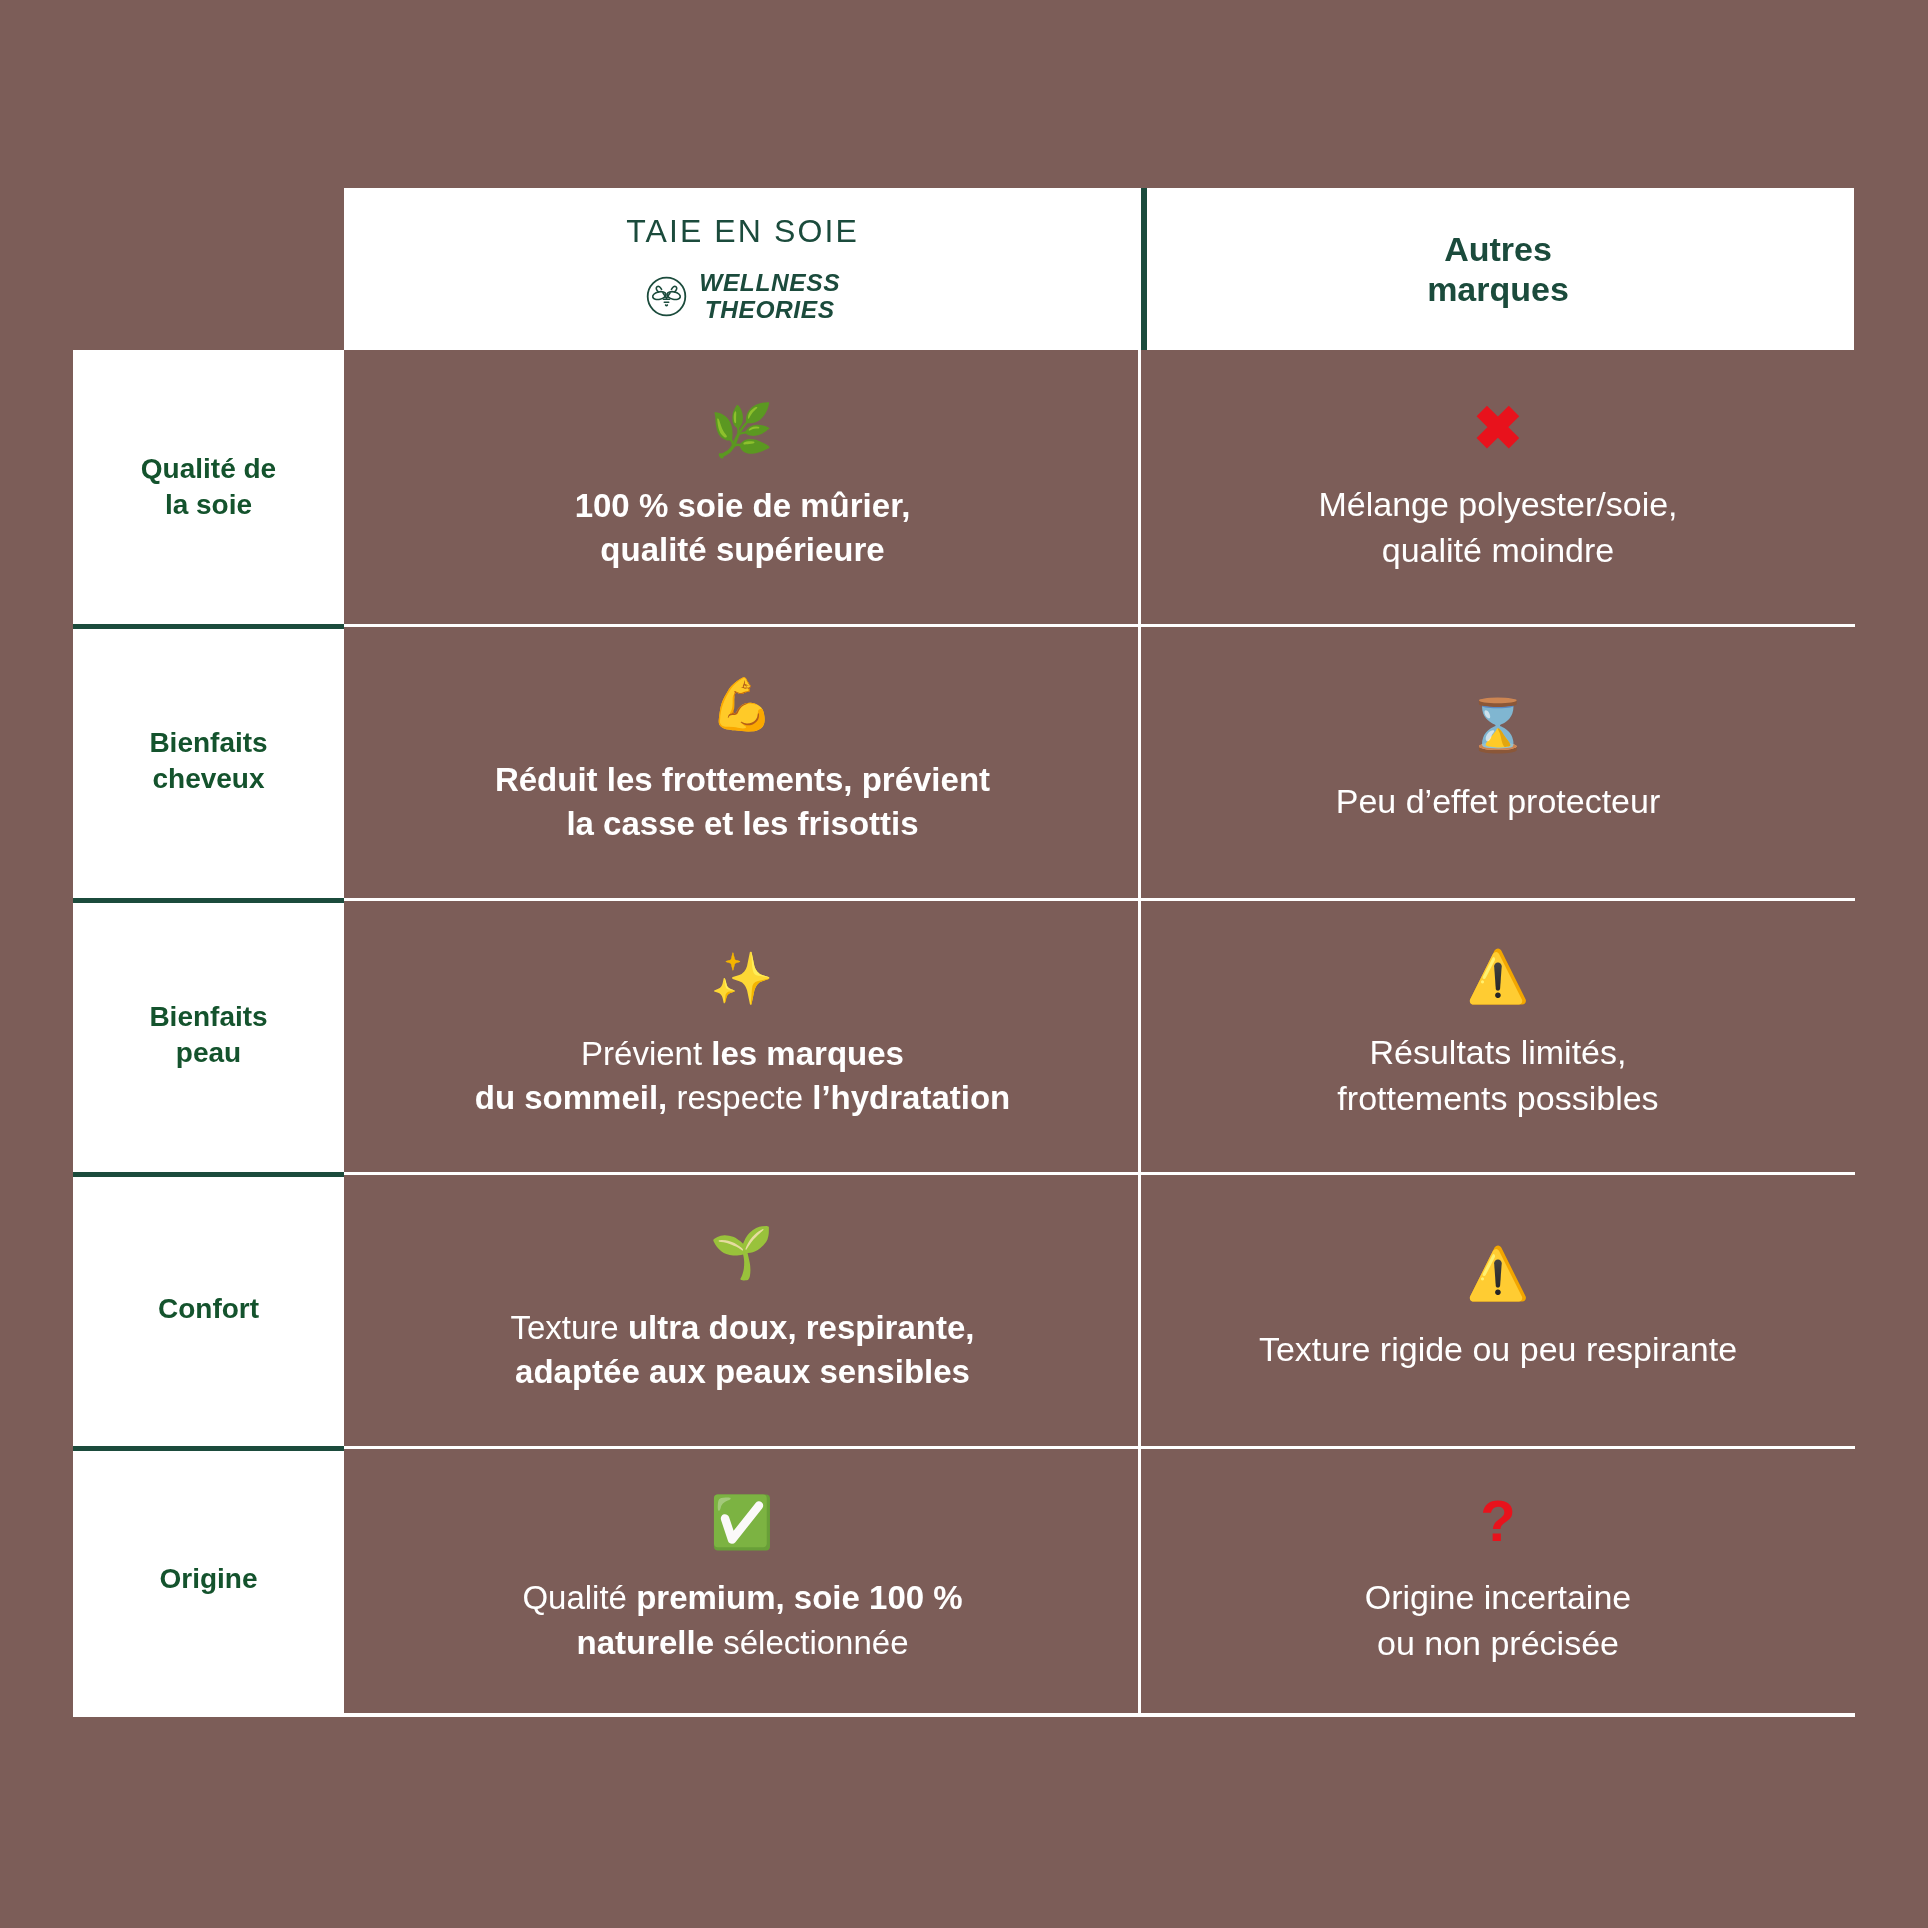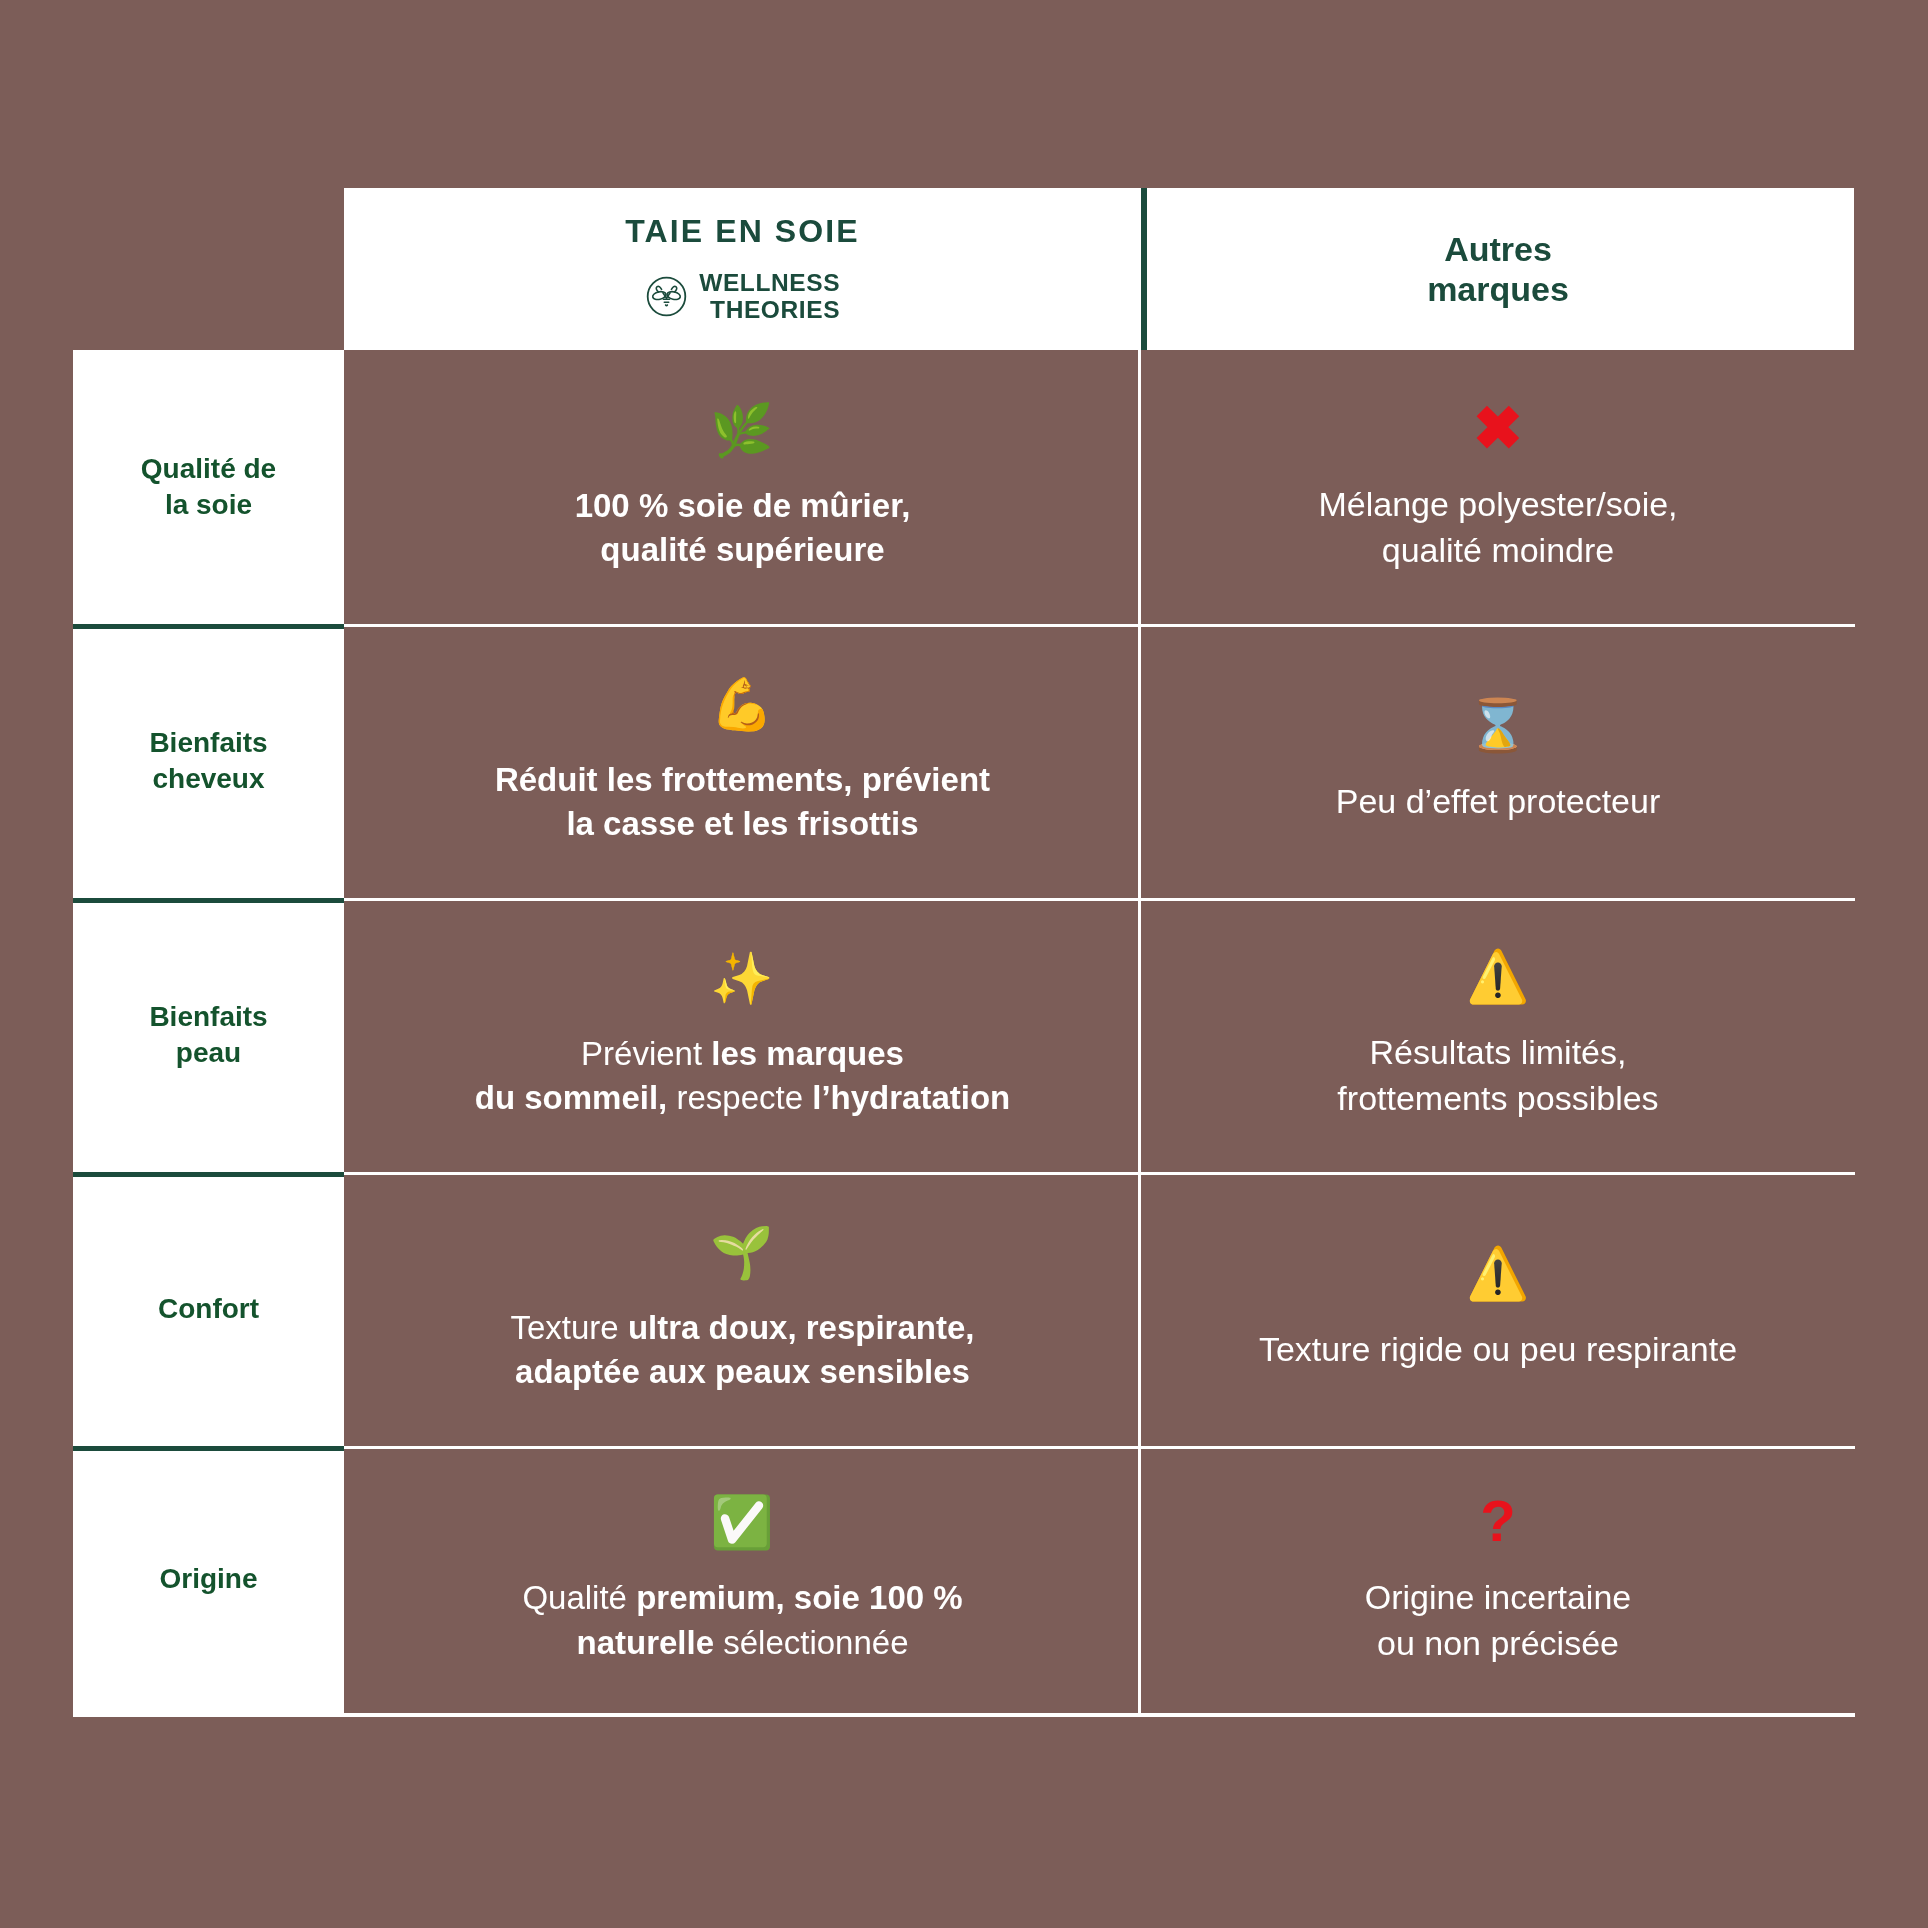--- a/index.html
+++ b/index.html
@@ -60,21 +60,21 @@
     position: absolute;
     left: 797px;
     top: 0;
     width: 5.6px;
     height: 162px;
     background: #1B4B3C;
   }
 
   .brand-title {
     font-size: 32px;
-    font-weight: bold;
+    font-weight: normal;
     letter-spacing: 2.1px;
     line-height: 1.1;
     margin-bottom: 19px;
     color: #1B4B3C;
   }
 
   .brand-lockup {
     display: flex;
     align-items: center;
     gap: 11.3px;
@@ -84,22 +84,23 @@
     width: 43px;
     height: 43px;
     flex: 0 0 43px;
   }
 
   .brand-sub {
     font-size: 24.5px;
     font-weight: bold;
     line-height: 1.12;
     letter-spacing: 0.6px;
-    text-align: right;
+    text-align: center;
     color: #1B4B3C;
+    font-style: italic;
   }
 
   .others-title {
     font-size: 34px;
     font-weight: bold;
     line-height: 1.18;
     color: #1B4B3C;
   }
 
   

